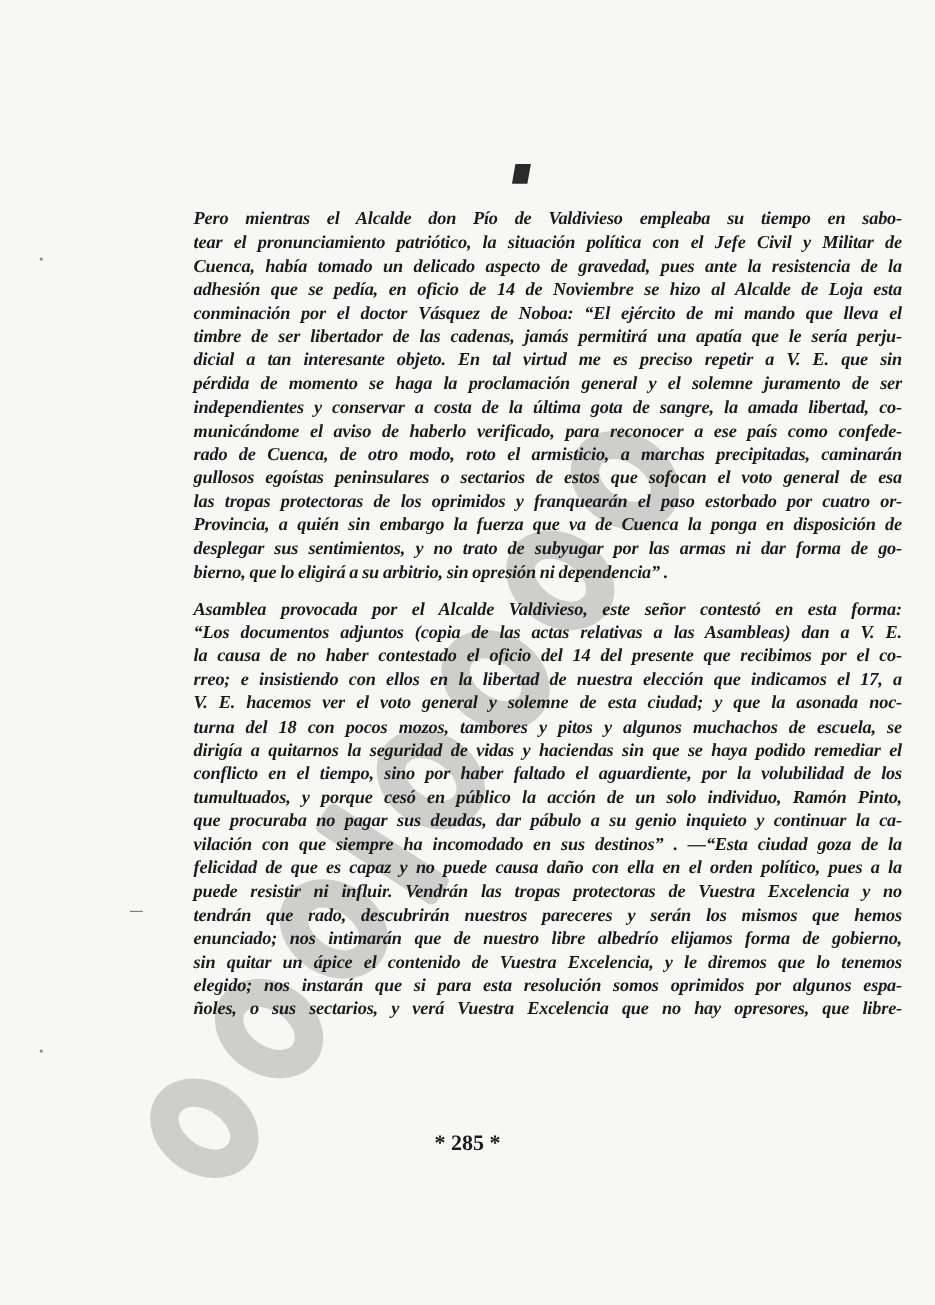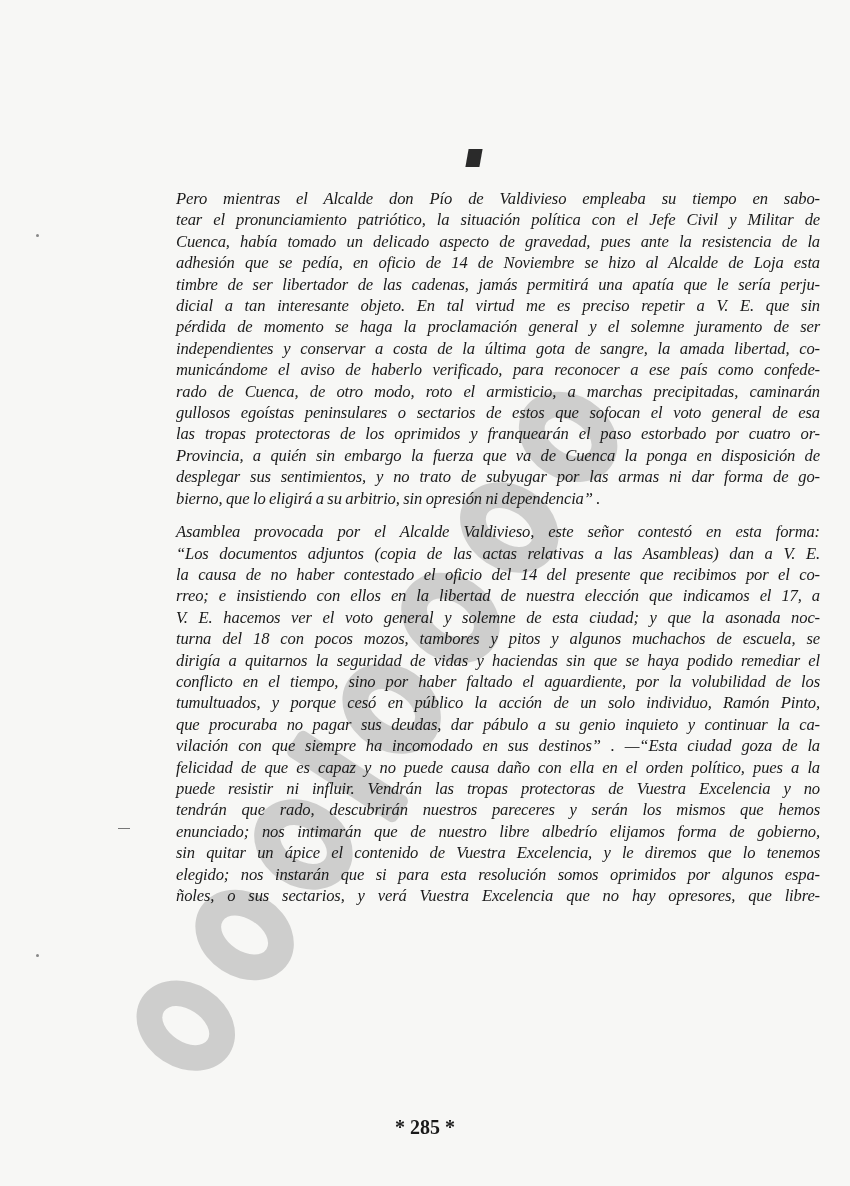--- a/index.html
+++ b/index.html
@@ -36,33 +36,33 @@
   .section-mark {
     position: absolute; left: 467px; top: 149px;
     width: 14px; height: 18px;
     background: #2a2a2a;
     transform: skewX(-10deg);
   }
   .text-block {
     position: absolute;
     left: 130px; top: 188px;
     width: 690px;
-    font-style: italic; font-weight: normal;
+    font-style: italic; font-weight: bold;
     font-size: 16.6px;
     line-height: 21.4px;
     text-align: justify;
     letter-spacing: -0.15px;
     word-spacing: -0.5px;
   }
   .para { margin: 0; text-indent: 46px; }
   .para + .para { margin-top: 12px; }
   .line { display: block; text-align: justify; text-align-last: justify; white-space: nowrap; }
   .line.last { text-align-last: left; }
   .folio {
-    position: absolute; left: 0; width: 850px; top: 1116px;
+    position: absolute; left: 0; width: 850px; top: 1028px;
     text-align: center;
     font-size: 20px; font-weight: bold;
     font-family: "Liberation Serif", serif;
   }
   .margin-dot { position: absolute; width: 3px; height: 3px; background: #888; border-radius: 50%; }
   .margin-dash { position: absolute; height: 1px; width: 12px; background: #777; }
 </style>
 </head>
 <body>
 
@@ -84,20 +84,21 @@
   <div class="margin-dot" style="left:36px;top:234px"></div>
   <div class="margin-dot" style="left:36px;top:954px"></div>
   <div class="margin-dash" style="left:118px;top:828px"></div>
 
   <div class="text-block">
     <p class="para">
       <span class="line">Pero mientras el Alcalde don Pío de Valdivieso empleaba su tiempo en sabo-</span>
       <span class="line">tear el pronunciamiento patriótico, la situación política con el Jefe Civil y Militar de</span>
       <span class="line">Cuenca, había tomado un delicado aspecto de gravedad, pues ante la resistencia de la</span>
       <span class="line">adhesión que se pedía, en oficio de 14 de Noviembre se hizo al Alcalde de Loja esta</span>
+      <span class="line">conminación por el doctor Vásquez de Noboa:  “El ejército de mi mando que lleva el</span>
       <span class="line">timbre de ser libertador de las cadenas, jamás permitirá una apatía que le sería perju-</span>
       <span class="line">dicial a tan interesante objeto.  En tal virtud me es preciso repetir a V. E. que sin</span>
       <span class="line">pérdida de momento se haga la proclamación general y el solemne juramento de ser</span>
       <span class="line">independientes y conservar a costa de la última gota de sangre, la amada libertad, co-</span>
       <span class="line">municándome el aviso de haberlo verificado, para reconocer a ese país como confede-</span>
       <span class="line">rado de Cuenca, de otro modo, roto el armisticio, a marchas precipitadas, caminarán</span>
       <span class="line">gullosos egoístas peninsulares o sectarios de estos que sofocan el voto general de esa</span>
       <span class="line">las tropas protectoras de los oprimidos y franquearán el paso estorbado por cuatro or-</span>
       <span class="line">Provincia, a quién sin embargo la fuerza que va de Cuenca la ponga en disposición de</span>
       <span class="line">desplegar sus sentimientos, y no trato de subyugar por las armas ni dar forma de go-</span>

